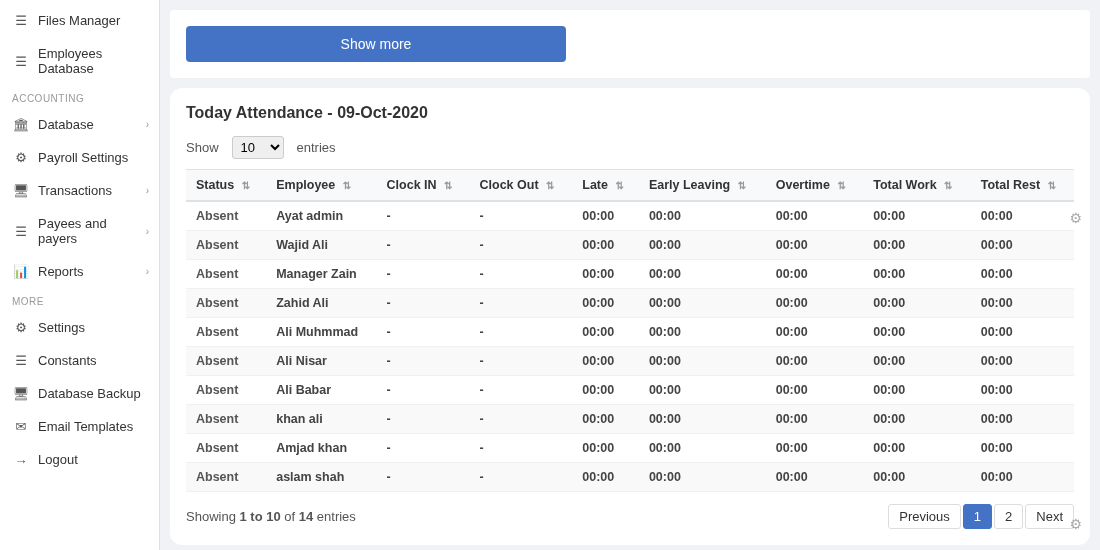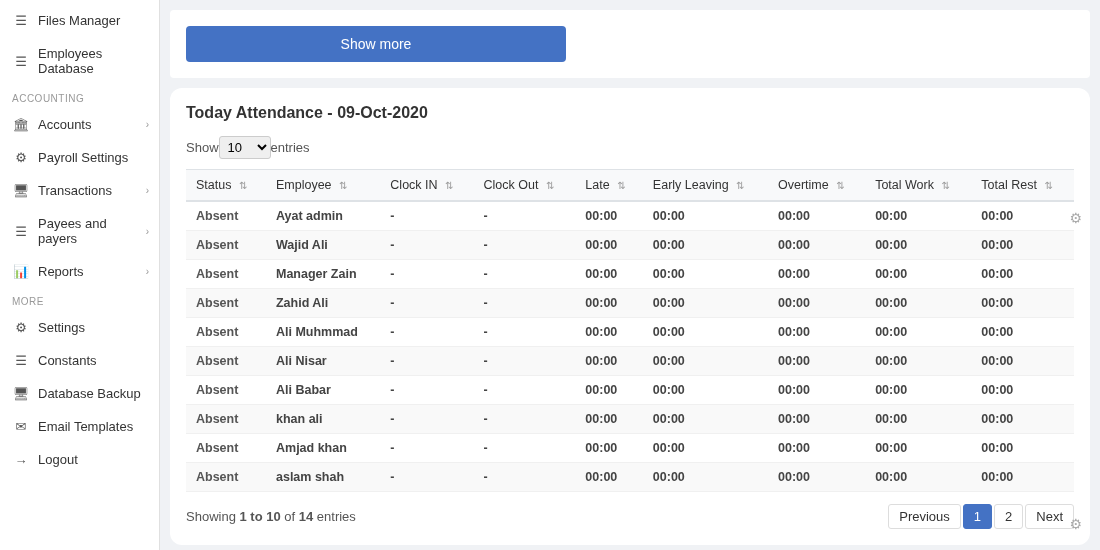--- a/index.html
+++ b/index.html
@@ -100,21 +100,21 @@
 
     .table-controls {
       display: flex;
       align-items: center;
       justify-content: space-between;
       margin-bottom: 10px;
     }
     .table-controls-left {
       display: flex;
       align-items: center;
-      gap: 0;
+      gap: 13px;
       color: #555;
     }
     .table-controls-left select {
       border: 1px solid #ccc;
       border-radius: 3px;
       padding: 2px 4px;
       font-size: 13px;
     }
     .table-controls-right {
       display: flex;
@@ -135,21 +135,21 @@
       border-collapse: collapse;
       font-size: 12.5px;
     }
     thead th {
       background: #f8f9fa;
       border-top: 1px solid #dee2e6;
       border-bottom: 2px solid #dee2e6;
       padding: 8px 10px;
       text-align: left;
       color: #333;
-      font-weight: 400;
+      font-weight: 700;
       white-space: nowrap;
       cursor: pointer;
       user-select: none;
     }
     thead th .sort-icon {
       display: inline-block;
       margin-left: 4px;
       color: #999;
       font-size: 10px;
     }
@@ -228,21 +228,21 @@
   </div>
   <div class="sidebar-item">
     <span class="icon">☰</span>
     <span>Employees Database</span>
   </div>
 
   <div class="sidebar-section-label">ACCOUNTING</div>
 
   <div class="sidebar-item">
     <span class="icon">🏛</span>
-    <span>Accounts</span>
+    <span>Database</span>
     <span class="chevron">›</span>
   </div>
   <div class="sidebar-item">
     <span class="icon">⚙</span>
     <span>Payroll Settings</span>
   </div>
   <div class="sidebar-item">
     <span class="icon">🖥</span>
     <span>Transactions</span>
     <span class="chevron">›</span>

